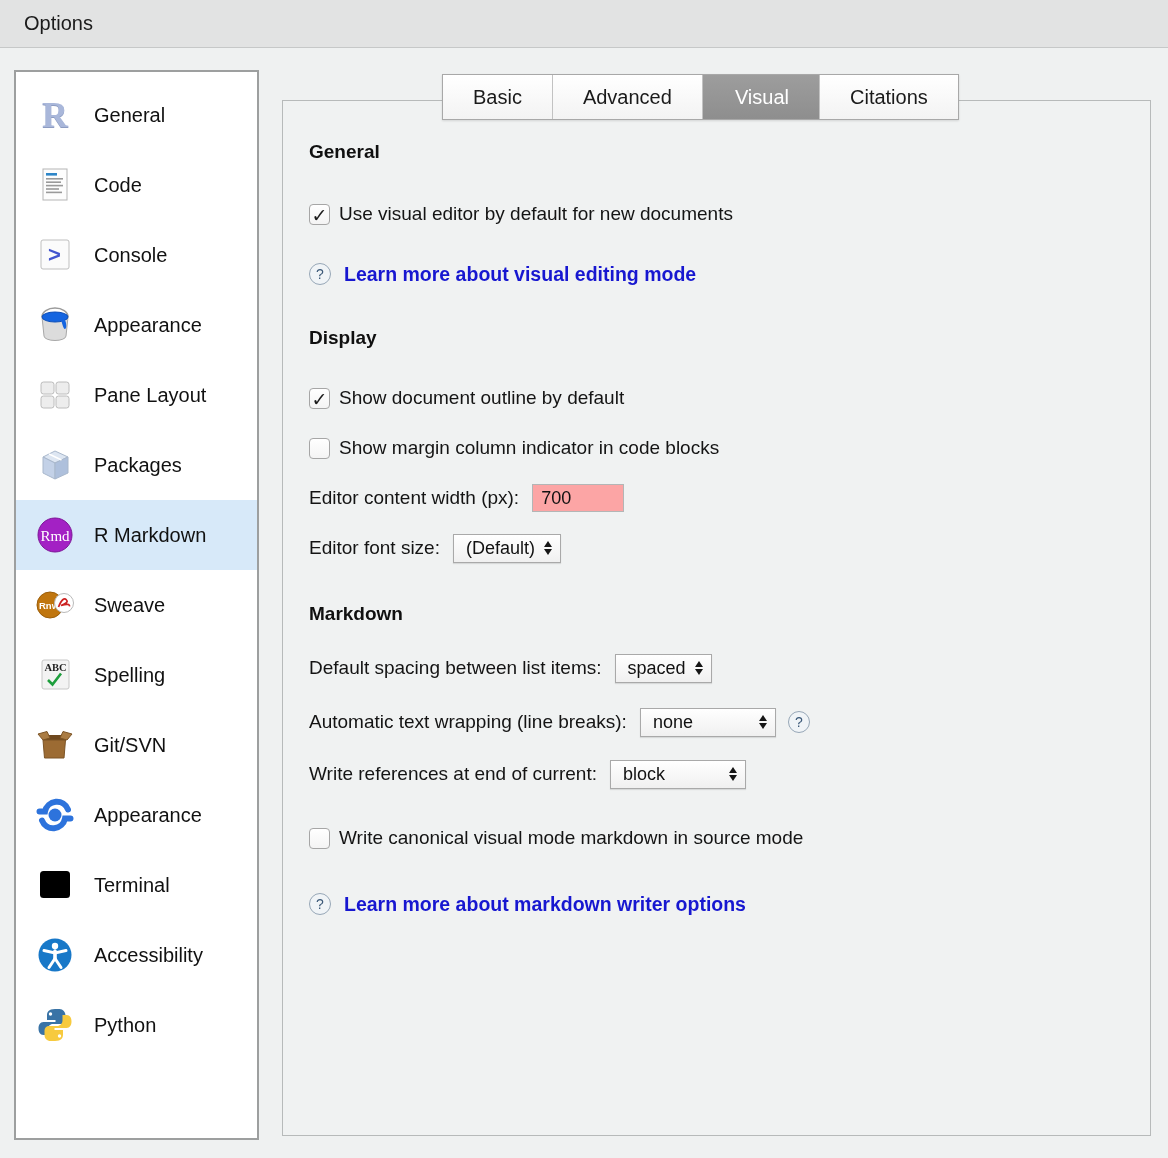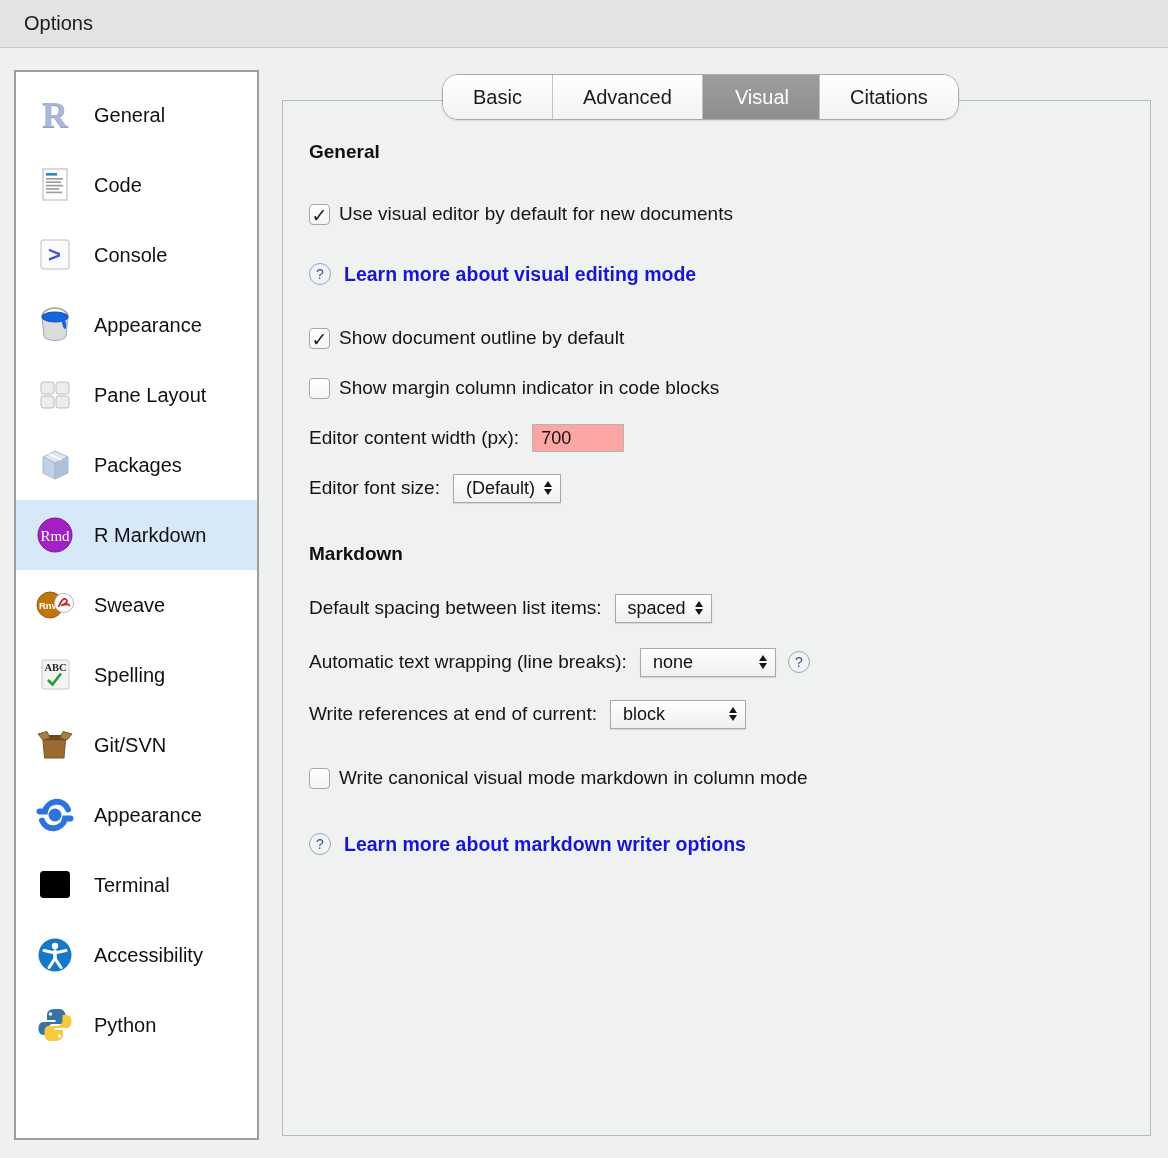--- a/index.html
+++ b/index.html
@@ -35,21 +35,21 @@
   .r-letter { font-family:"Liberation Serif", serif; font-weight:bold; font-size:36px; color:#a9b7da; text-shadow:0 1px 0 #8d9cc2; line-height:1; }
   
   .panel {
     position:absolute; left:282px; top:100px; width:869px; height:1036px;
     border:1px solid #b7baba; background:#f0f2f2;
   }
   .panel-inner { padding:40px 20px 0 26px; }
   
   .tabs {
     position:absolute; left:442px; top:74px; height:46px; z-index:3;
-    display:flex; border:1px solid #a8a8a8; border-radius:16px; overflow:hidden;
+    display:flex; border:1px solid #a8a8a8; border-radius:0; overflow:hidden;
     background:linear-gradient(#ffffff,#f3f3f3);
     box-shadow:0 1px 2px rgba(0,0,0,0.12);
     justify-content:space-between;
   }
   .tab {
     display:flex; align-items:center; padding:0 30px; font-size:20px; color:#1a1a1a; cursor:default;
     background:linear-gradient(#ffffff,#f3f3f3);
   }
   .tab + .tab { border-left:1px solid #c2c2c2; }
   .tab.selected { background:linear-gradient(#9d9d9d,#8e8e8e); color:#ffffff;padding-left:32px; }
@@ -276,20 +276,21 @@
     <div class="row mt36">
       <span class="checkbox checked">✓</span>
       <span>Use visual editor by default for new documents</span>
     </div>
 
     <div class="row mt30 linkrow">
       <span class="help">?</span>
       <a class="helplink">Learn more about visual editing mode</a>
     </div>
 
+    <div class="sec-heading mt38">Display</div>
 
     <div class="row mt34">
       <span class="checkbox checked">✓</span>
       <span>Show document outline by default</span>
     </div>
 
     <div class="row mt20">
       <span class="checkbox"></span>
       <span>Show margin column indicator in code blocks</span>
     </div>
@@ -341,21 +342,21 @@
         <span>block</span>
         <span class="spin">
             <span class="up"></span>
             <span class="down"></span>
           </span>
       </span>
     </div>
 
     <div class="row mt34">
       <span class="checkbox"></span>
-      <span>Write canonical visual mode markdown in column mode</span>
+      <span>Write canonical visual mode markdown in source mode</span>
     </div>
 
     <div class="row mt36 linkrow">
       <span class="help">?</span>
       <a class="helplink">Learn more about markdown writer options</a>
     </div>
 
   </div>
 </div>
 

